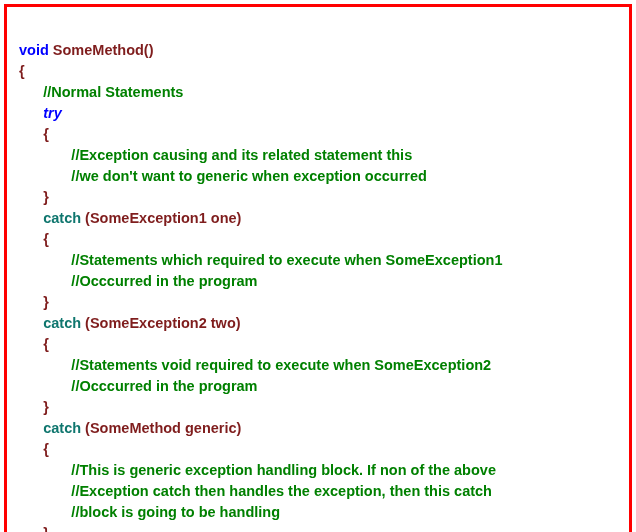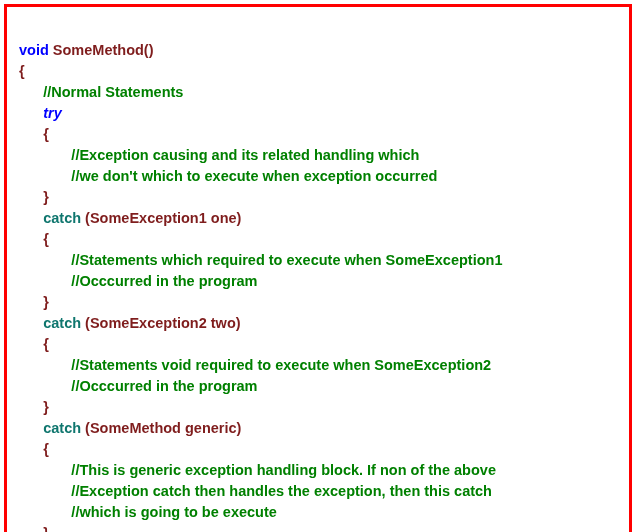--- a/index.html
+++ b/index.html
@@ -32,34 +32,34 @@
 </head>
 <body>
 
 <div class="frame">
 <div class="code">
 <span class="kw-void">void</span><span class="black"> SomeMethod()</span>
 <span class="black">{</span>
 <span class="comment">      //Normal Statements</span>
 <span class="kw-try">      try</span>
 <span class="black">      {</span>
-<span class="comment">             //Exception causing and its related handling which</span>
-<span class="comment">             //we don't which to execute when exception occurred</span>
+<span class="comment">             //Exception causing and its related statement this</span>
+<span class="comment">             //we don't want to generic when exception occurred</span>
 <span class="black">      }</span>
 <span class="black">      </span><span class="kw-catch">catch</span><span class="black"> (SomeException1 one)</span>
 <span class="black">      {</span>
 <span class="comment">             //Statements which required to execute when SomeException1</span>
 <span class="comment">             //Occcurred in the program</span>
 <span class="black">      }</span>
 <span class="black">      </span><span class="kw-catch">catch</span><span class="black"> (SomeException2 two)</span>
 <span class="black">      {</span>
 <span class="comment">             //Statements void required to execute when SomeException2</span>
 <span class="comment">             //Occcurred in the program</span>
 <span class="black">      }</span>
 <span class="black">      </span><span class="kw-catch">catch</span><span class="black"> (SomeMethod generic)</span>
 <span class="black">      {</span>
 <span class="comment">             //This is generic exception handling block. If non of the above</span>
 <span class="comment">             //Exception catch then handles the exception, then this catch</span>
-<span class="comment">             //which is going to be execute</span>
+<span class="comment">             //block is going to be handling</span>
 <span class="black">      }</span>
 
 </div>
 </div>
 
 </body></html>

